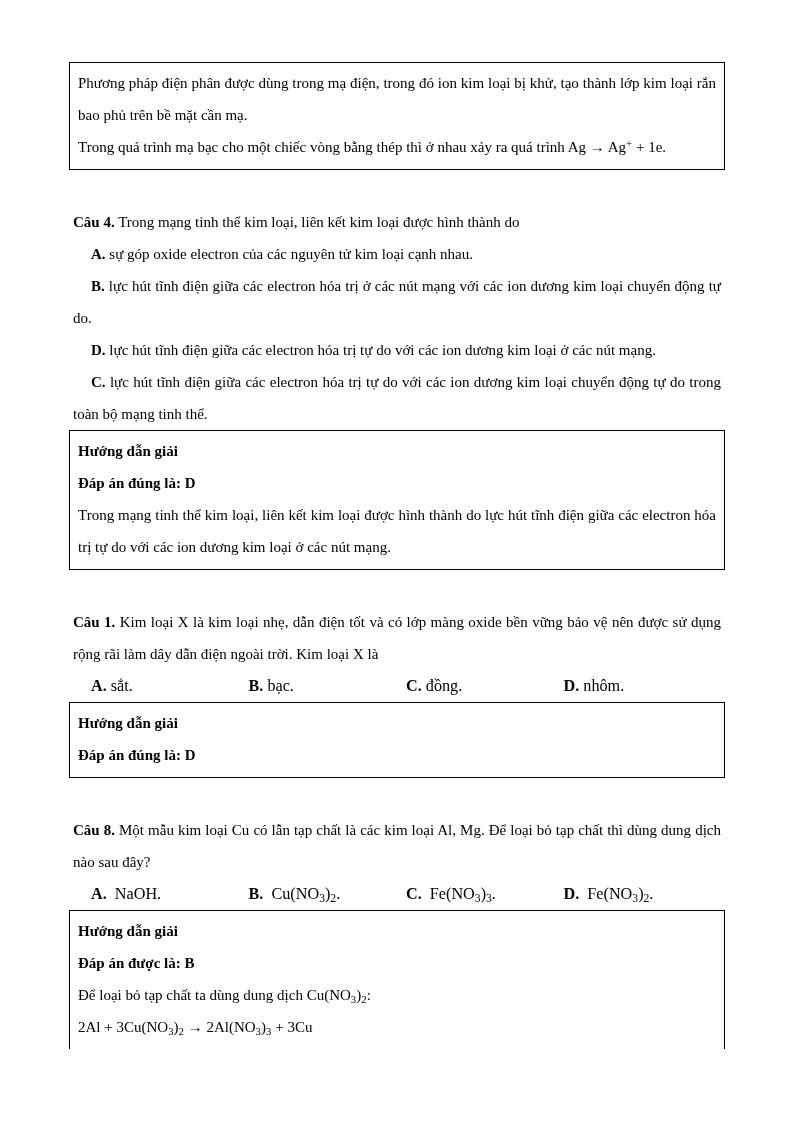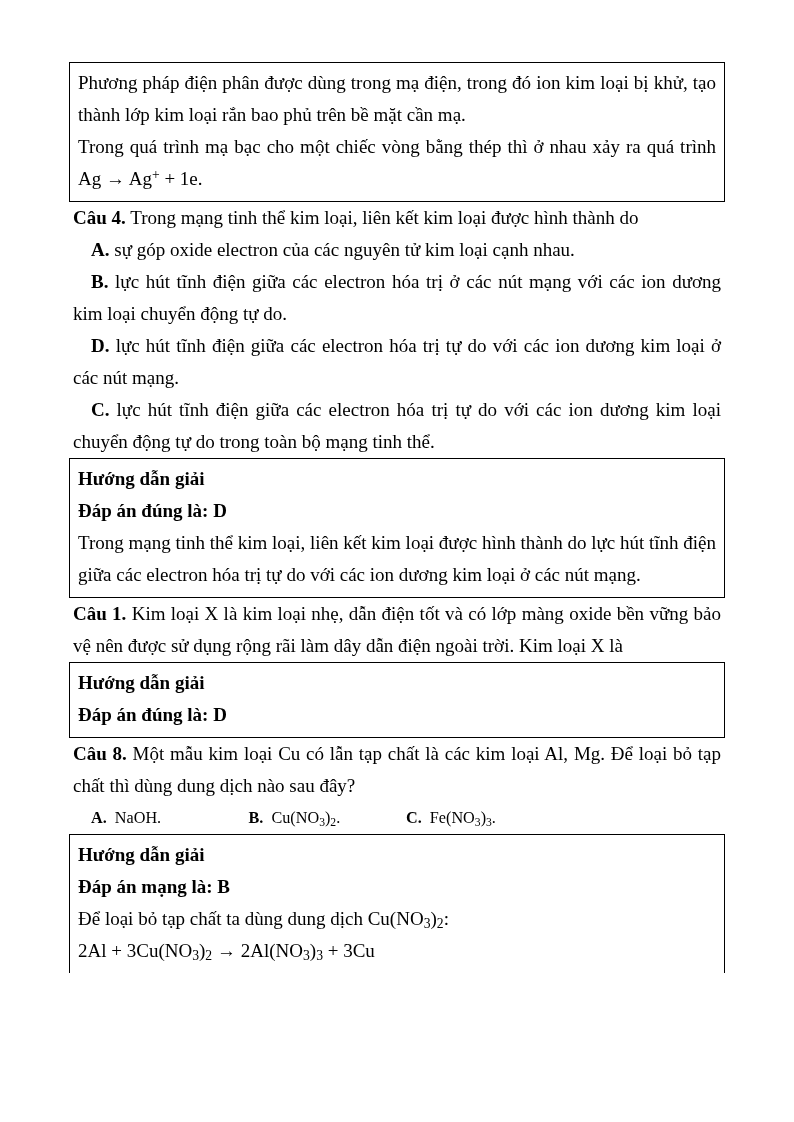--- a/index.html
+++ b/index.html
@@ -16,21 +16,21 @@
     position: relative;
   }
   .page {
     position: absolute;
     left: 69px;
     top: 62px;
     width: 656px;
   }
   
   .para {
-    font-size: 19px;
+    font-size: 15px;
     line-height: 32px;
     text-align: justify;
     text-justify: inter-word;
     margin: 0;
     white-space: normal;
   }
   .para.nojust { text-align: left; }
   .indent { text-indent: 18px; }
   b, .b { font-weight: bold; }
 
@@ -43,20 +43,21 @@
   }
   .box .para { text-align: justify; }
   .box-clipped {
     border-bottom: none;
   }
 
   
   .qblock {
     padding: 0 4px 0 4px;
     box-sizing: border-box;
+    margin-top: 36px;
   }
 
   
   .options {
     display: flex;
     font-size: 16.2px;
     line-height: 32px;
     padding-left: 18px;
     box-sizing: border-box;
   }
@@ -101,37 +102,44 @@
 
   <div class="box">
     <p class="para b">Hướng dẫn giải</p>
     <p class="para b">Đáp án đúng là: D</p>
     <p class="para">Trong mạng tinh thể kim loại, liên kết kim loại được hình thành do lực hút tĩnh điện giữa các electron hóa trị tự do với các ion dương kim loại ở các nút mạng.</p>
   </div>
 
   <div class="qblock">
     <p class="para"><b>Câu 1.</b><span> Kim loại X là kim loại nhẹ, dẫn điện tốt và có lớp màng oxide bền vững bảo vệ nên được sử dụng rộng rãi làm dây dẫn điện ngoài trời. Kim loại X là</span></p>
 
+    <div class="options">
+      <span class="opt"><b class="lbl">A.</b><span> sắt.</span></span>
+      <span class="opt"><b class="lbl">B.</b><span> bạc.</span></span>
+      <span class="opt"><b class="lbl">C.</b><span> đồng.</span></span>
+      <span class="opt"><b class="lbl">D.</b><span> nhôm.</span></span>
+    </div>
   </div>
 
   <div class="box">
     <p class="para b">Hướng dẫn giải</p>
     <p class="para b">Đáp án đúng là: D</p>
   </div>
 
   <div class="qblock">
     <p class="para"><b>Câu 8.</b><span> Một mẫu kim loại Cu có lẫn tạp chất là các kim loại Al, Mg. Để loại bỏ tạp chất thì dùng dung dịch nào sau đây?</span></p>
 
     <div class="options">
       <span class="opt"><b class="lbl">A.</b><span>&nbsp;&nbsp;NaOH.</span></span>
       <span class="opt"><b class="lbl">B.</b><span>&nbsp;&nbsp;Cu(NO<sub>3</sub>)<sub>2</sub>.</span></span>
       <span class="opt"><b class="lbl">C.</b><span>&nbsp;&nbsp;Fe(NO<sub>3</sub>)<sub>3</sub>.</span></span>
+      <span class="opt"><b class="lbl">D.</b><span>&nbsp;&nbsp;Fe(NO<sub>3</sub>)<sub>2</sub>.</span></span>
     </div>
   </div>
 
   <div class="box box-clipped">
     <p class="para b">Hướng dẫn giải</p>
-    <p class="para b">Đáp án mạng là: B</p>
+    <p class="para b">Đáp án được là: B</p>
     <p class="para nojust">Để loại bỏ tạp chất ta dùng dung dịch Cu(NO<sub>3</sub>)<sub>2</sub>:</p>
     <p class="para nojust">2Al + 3Cu(NO<sub>3</sub>)<sub>2</sub> → 2Al(NO<sub>3</sub>)<sub>3</sub> + 3Cu</p>
   </div>
 
 </div>
 
 </body></html>

